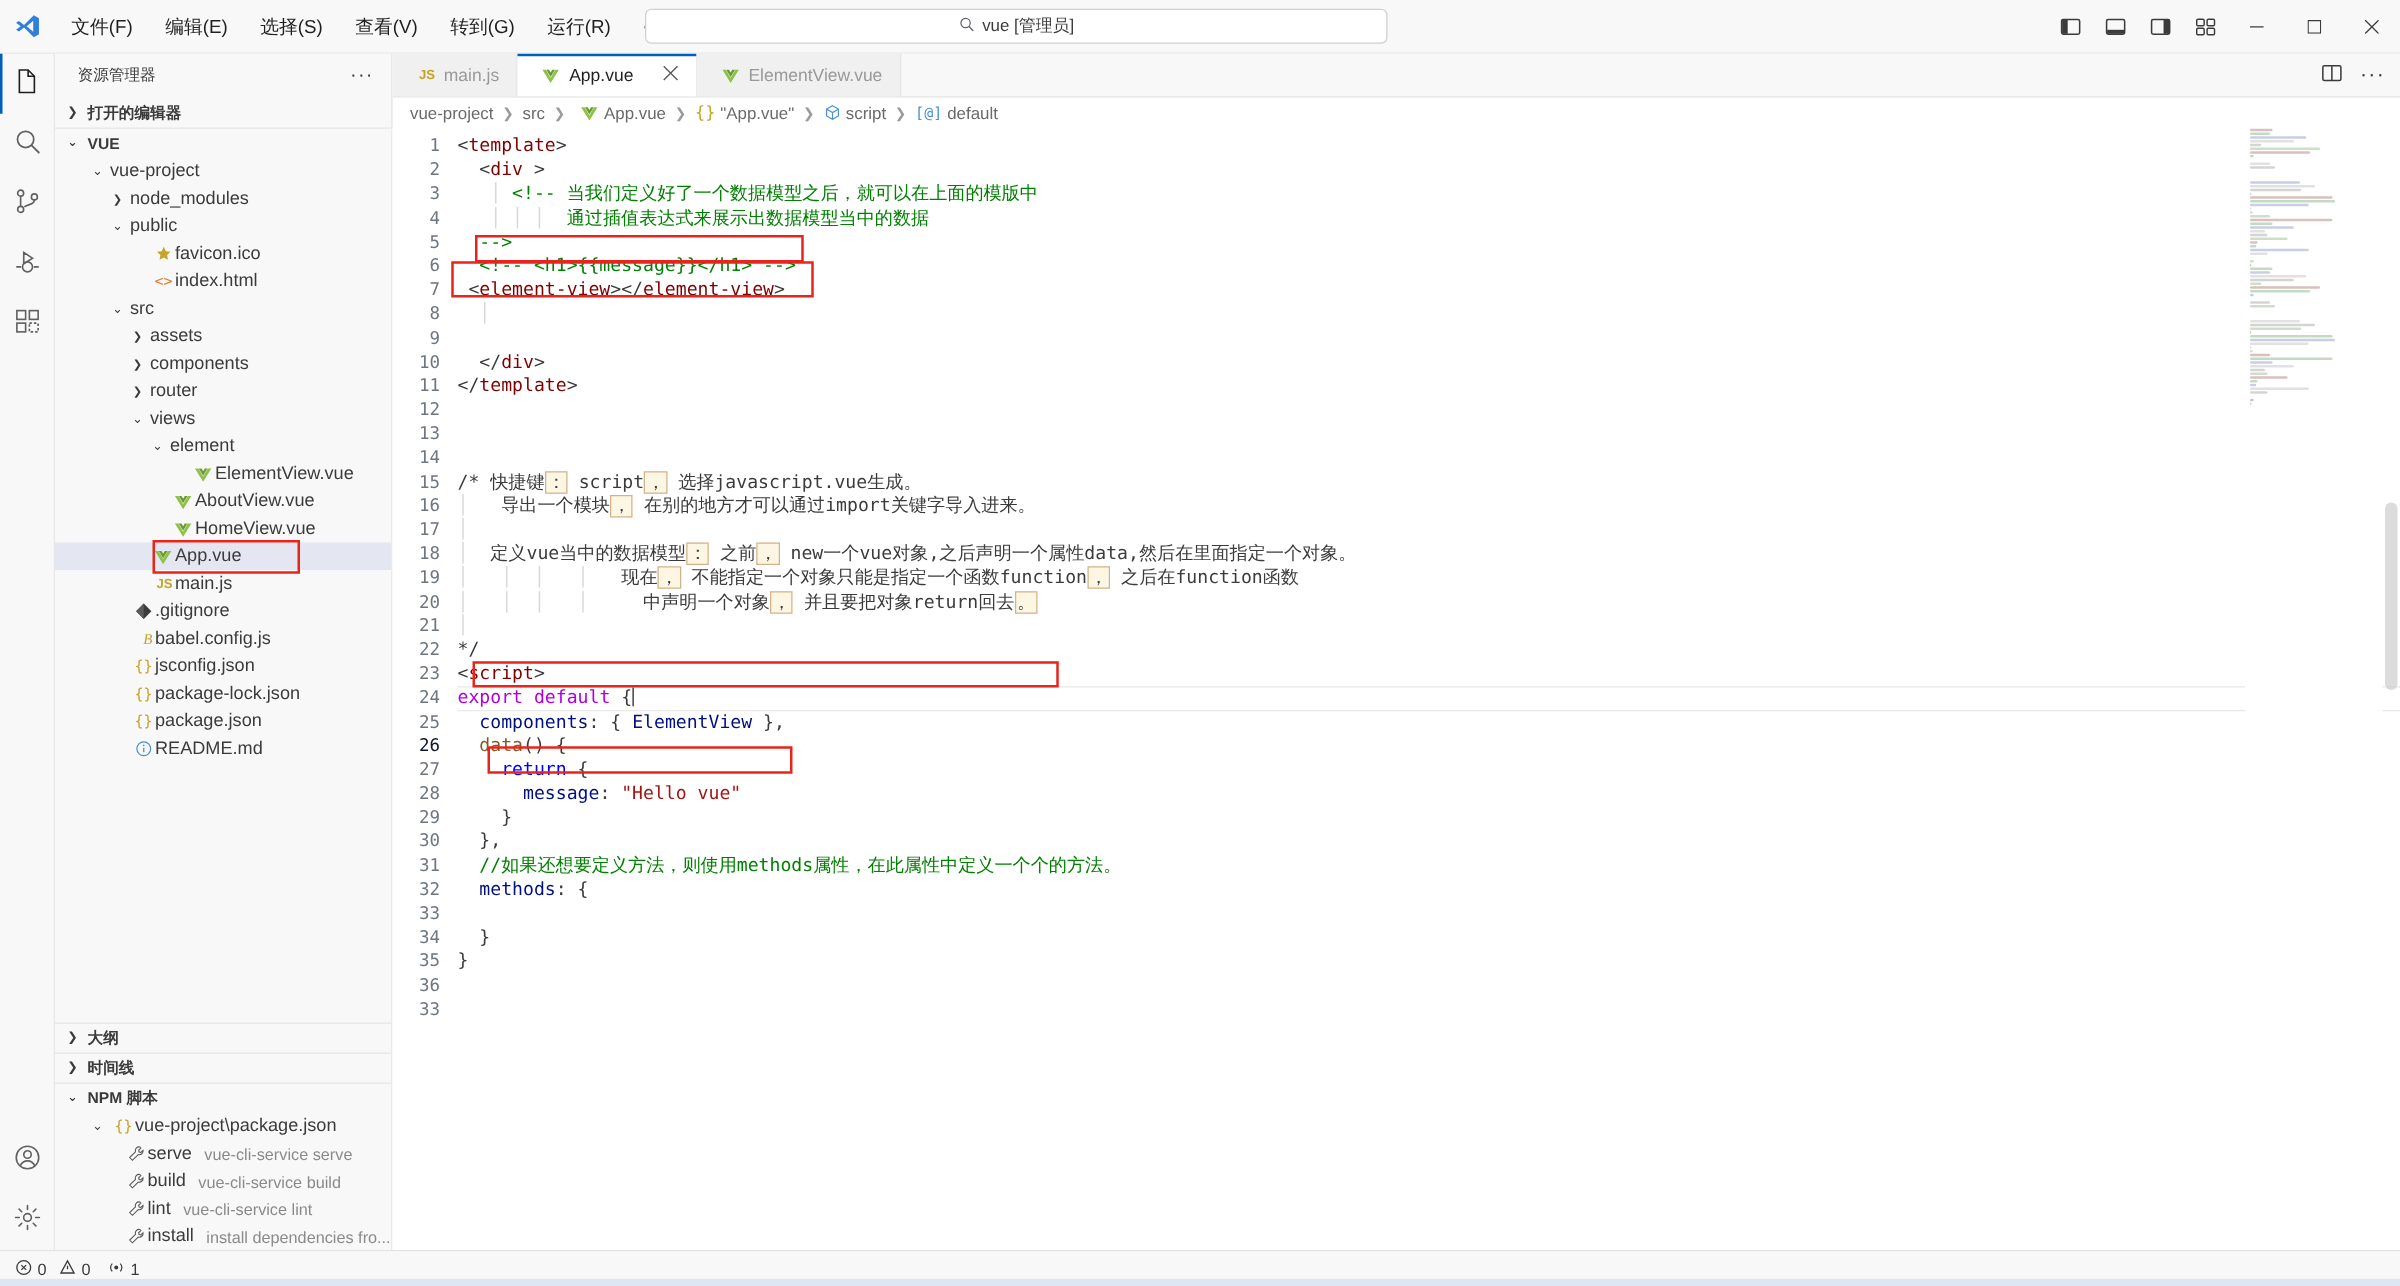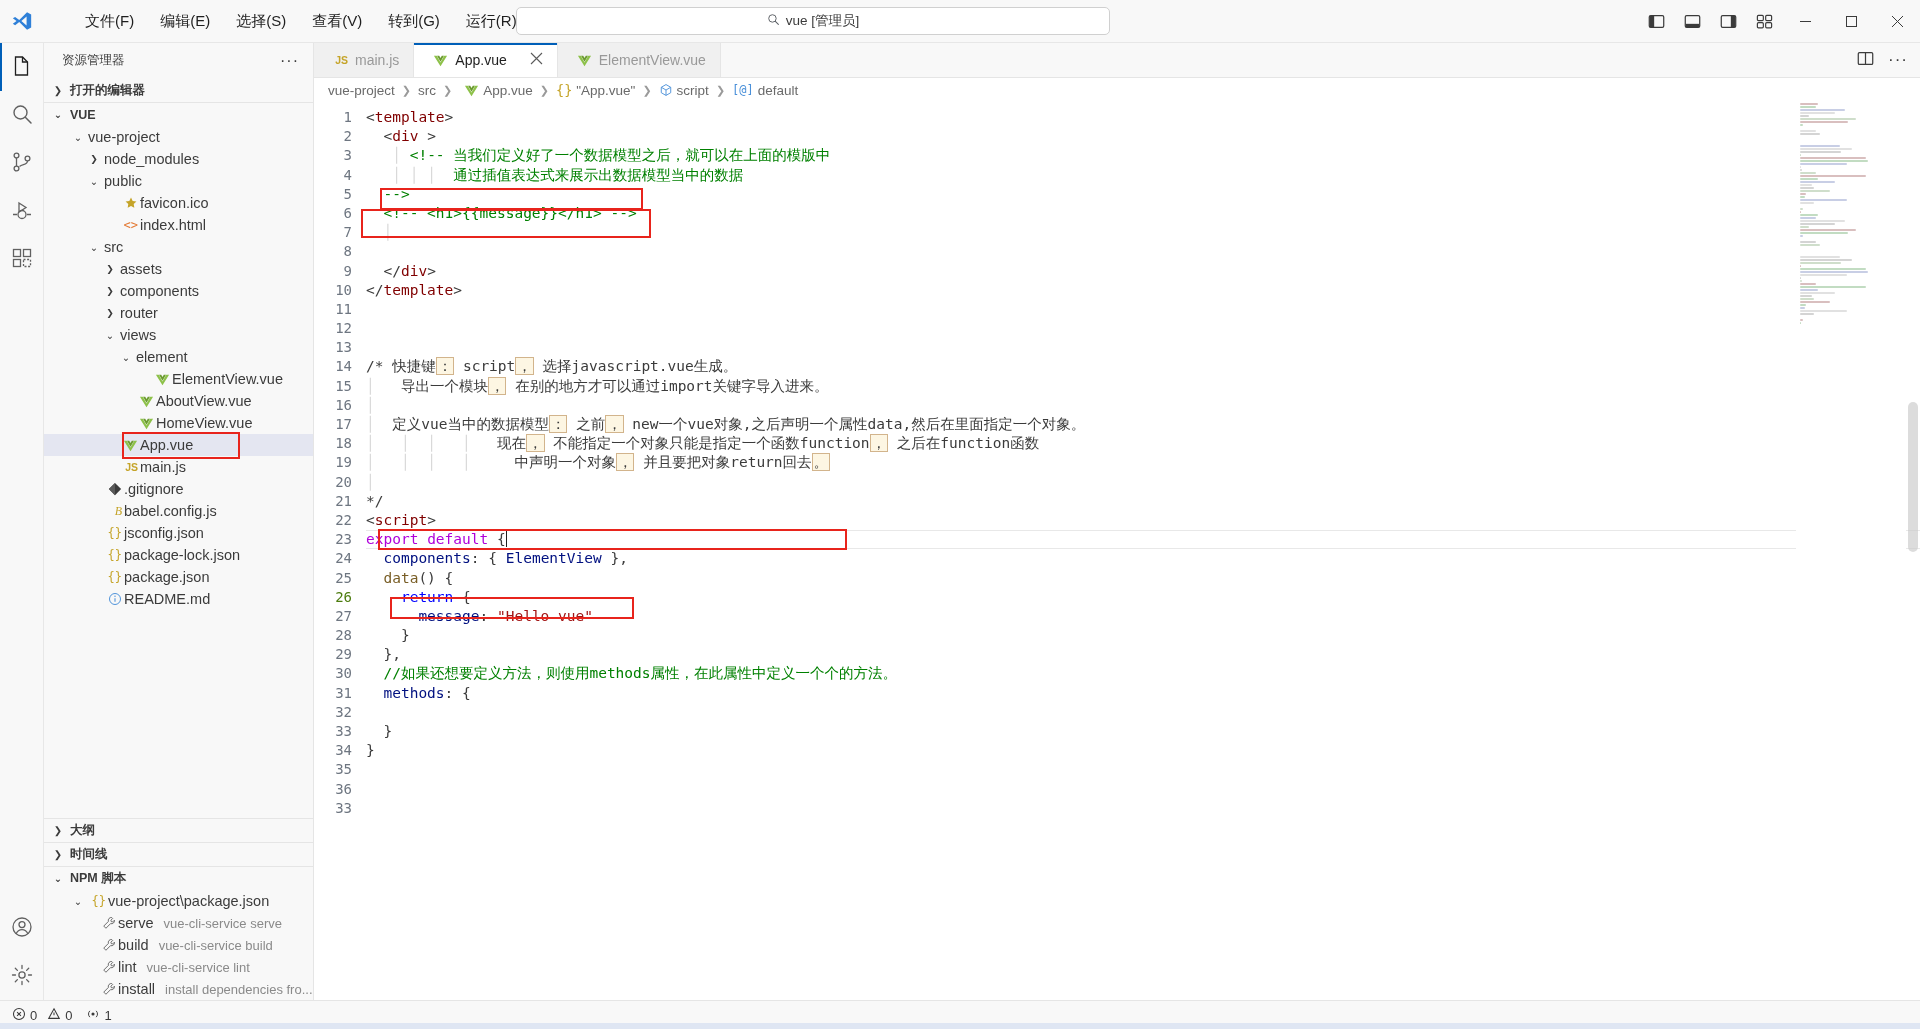--- a/index.html
+++ b/index.html
@@ -9,21 +9,21 @@
     font-size: 15px;
     background:#ffffff;
     color:#333333;
     -webkit-font-smoothing: antialiased;
   }
   .app { width:1920px; height:1029px; display:flex; flex-direction:column; position:relative; }
 
   
   .titlebar {
     height:43px; background:#f8f8f8; border-bottom:1px solid #e7e7e7;
-    display:flex; align-items:center; flex:0 0 43px; position:relative;gap:28px;
+    display:flex; align-items:center; flex:0 0 43px; position:relative;
   }
   .vscode-logo { width:44px; display:flex; align-items:center; justify-content:center; }
   .menubar { display:flex; align-items:center; gap:0px; }
   .menu-item {
     padding:5px 13px; font-size:15px; color:#1f1f1f; white-space:nowrap; cursor:default;
     font-family:"Liberation Sans","DejaVu Sans",sans-serif;
   }
   .menu-dots { padding:5px 12px; font-size:17px; color:#3b3b3b; letter-spacing:1px; }
   .nav-arrows { display:flex; align-items:center; margin-left:30px; gap:12px; }
   .nav-arrow { width:28px; height:26px; display:flex; align-items:center; justify-content:center;
@@ -677,40 +677,41 @@
             <div>16</div>
             <div>17</div>
             <div>18</div>
             <div>19</div>
             <div>20</div>
             <div>21</div>
             <div>22</div>
             <div>23</div>
             <div>24</div>
             <div>25</div>
-            <div style="color: #4d7c0f;">26</div>
+            <div style="color: #0f172a;">26</div>
             <div>27</div>
             <div>28</div>
             <div>29</div>
             <div>30</div>
             <div>31</div>
             <div>32</div>
             <div>33</div>
             <div>34</div>
             <div>35</div>
             <div>36</div>
             <div>33</div>
           </div>
         <div class="code" id="code">
             <div class="cl"><span class="punc">&lt;</span><span class="tag">template</span><span class="punc">&gt;</span></div>
             <div class="cl">  <span class="punc">&lt;</span><span class="tag">div</span> <span class="punc">&gt;</span></div>
             <div class="cl">   <span class="ind-guide">│</span> <span class="com">&lt;!-- 当我们定义好了一个数据模型之后，就可以在上面的模版中</span></div>
             <div class="cl">   <span class="ind-guide">│</span> <span class="ind-guide">│</span> <span class="ind-guide">│</span>  <span class="com">通过插值表达式来展示出数据模型当中的数据</span></div>
             <div class="cl">  <span class="com">--&gt;</span></div>
             <div class="cl">  <span class="com">&lt;!-- &lt;h1&gt;{{message}}&lt;/h1&gt; --&gt;</span></div>
+            <div class="cl"> <span class="punc">&lt;</span><span class="tag">element-view</span><span class="punc">&gt;&lt;/</span><span class="tag">element-view</span><span class="punc">&gt;</span></div>
             <div class="cl">  <span class="ind-guide">│</span></div>
             <div class="cl"></div>
             <div class="cl">  <span class="punc">&lt;/</span><span class="tag">div</span><span class="punc">&gt;</span></div>
             <div class="cl"><span class="punc">&lt;/</span><span class="tag">template</span><span class="punc">&gt;</span></div>
             <div class="cl"></div>
             <div class="cl"></div>
             <div class="cl"></div>
             <div class="cl"><span class="blockcom">/* 快捷键<span class="hlspan">：</span> script<span class="hlspan">，</span> 选择javascript.vue生成。</span></div>
             <div class="cl"><span class="ind-guide">│</span>   <span class="blockcom">导出一个模块<span class="hlspan">，</span> 在别的地方才可以通过import关键字导入进来。</span></div>
             <div class="cl"><span class="ind-guide">│</span></div>

